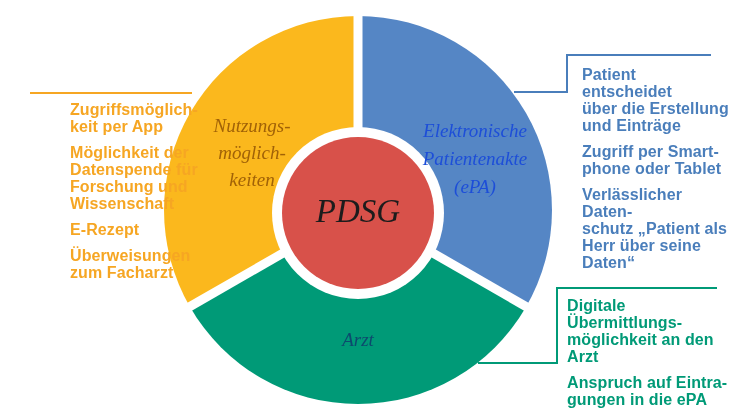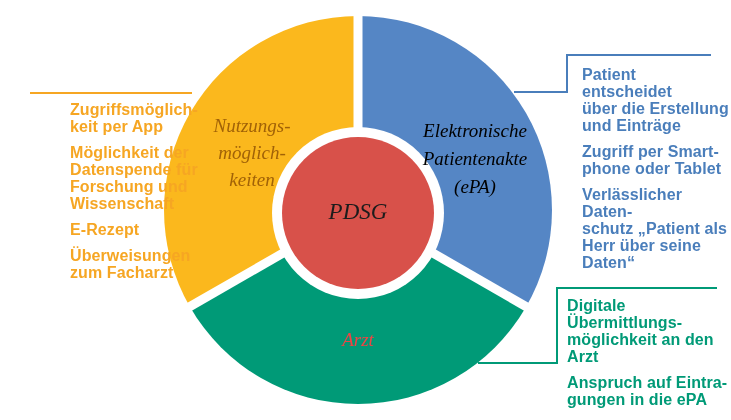--- a/index.html
+++ b/index.html
@@ -13,21 +13,21 @@
     letter-spacing:0.1px;
   }
   .list p { margin:0 0 9px 0; white-space:pre-line; }
   .seg-label {
     position:absolute; font-family:"Liberation Serif", serif; font-style:italic;
     text-align:center; white-space:pre-line;
   }
   .label-nutzung { left:193px; top:112px; width:118px; font-size:19px; line-height:27px; }
   .label-epa     { left:404px; top:117px; width:142px; font-size:19px; line-height:28px; }
   .label-arzt    { left:318px; top:328px; width:80px;  font-size:19px; line-height:24px; }
-  .label-pdsg    { left:288px; top:193px; width:140px; font-size:23px; line-height:37px; }
+  .label-pdsg    { left:288px; top:193px; width:140px; font-size:33px; line-height:37px; }
 </style>
 </head>
 <body>
 
 <div class="stage" style="background-color: rgb(255, 255, 255);">
 
   <svg class="diagram" width="731" height="420" viewBox="0 0 731 420">
 
     <path d="M 358,210 L 358,16 A 194,194 0 0 0 190,307 Z" fill="#fbb81d"></path>
     <path d="M 358,210 L 190,307 A 194,194 0 0 0 526,307 Z" fill="#009a77"></path>
@@ -44,25 +44,25 @@
 
     <polyline points="30,93 192,93" fill="none" stroke-width="2" stroke="#f6a623"></polyline>
     <polyline points="514,92 567,92 567,55 711,55" fill="none" stroke-width="2" stroke="#4a7ebb"></polyline>
     <polyline points="478,363 557,363 557,288 717,288" fill="none" stroke-width="2" stroke="#009a77"></polyline>
   </svg>
 
   <div class="seg-label label-nutzung" style="color: #a16207;">Nutzungs-
 möglich-
 keiten</div>
 
-  <div class="seg-label label-epa" style="color: #000000;">Elektronische
+  <div class="seg-label label-epa" style="color: #1d4ed8;">Elektronische
 Patientenakte
 (ePA)</div>
 
-  <div class="seg-label label-arzt" style="color: #ef4444;">Arzt</div>
+  <div class="seg-label label-arzt" style="color: #0c4a6e;">Arzt</div>
 
   <div class="seg-label label-pdsg" style="color: rgb(28, 28, 28);">PDSG</div>
 
   <div class="list" style="left: 30px; top: 101px; width: 170px; color: rgb(246, 166, 35); margin-left: 40px;">
     <p>Zugriffsmöglich-
 keit per App</p>
     <p>Möglichkeit der
 Datenspende für
 Forschung und
 Wissenschaft</p>

